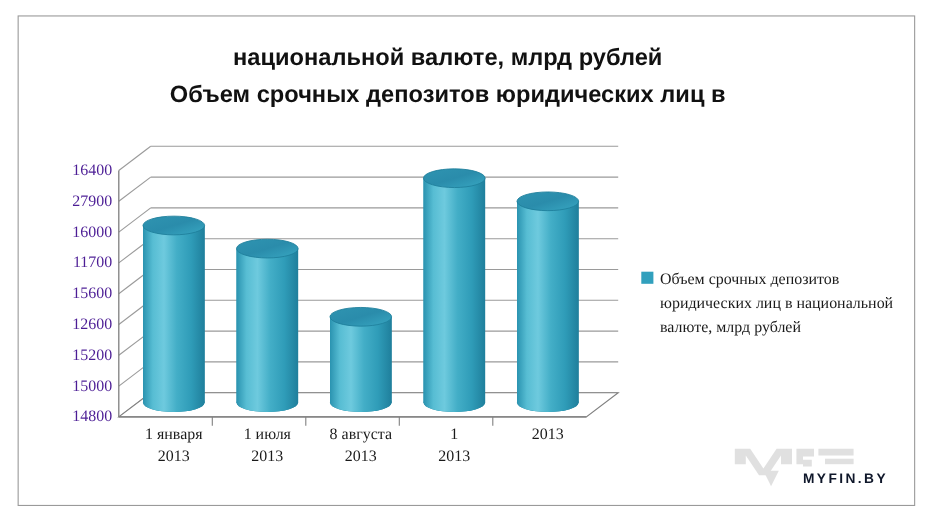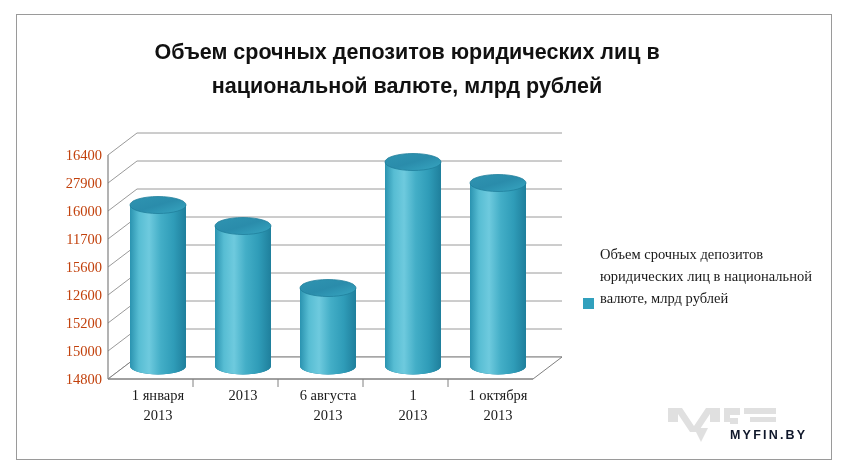--- a/index.html
+++ b/index.html
@@ -30,21 +30,21 @@
     letter-spacing:0px;
   }
   
   .ytick{
     position:absolute;
     right:0;
     width:72px;
     text-align:right;
     font-family:"Liberation Serif", serif;
     font-size:14.5px;
-    color:#c2410c;
+    color:#4c1d95;
     line-height:14px;
     transform:translateY(-7px);
   }
   #y-axis-labels{
     position:absolute;
     left:20px;top:0;
     width:82px;height:475px;
   }
   
   #plot-svg{
@@ -67,21 +67,21 @@
     line-height:20px;
   }
   
   #legend{
     position:absolute;
     left:583px;top:243px;
     width:250px;
   }
   #legend-row{
     display:flex;
-    align-items:flex-end;
+    align-items:flex-start;
   }
   #legend-swatch{
     width:11px;height:11px;
     margin-top:4px;
     margin-right:6px;
     flex:0 0 auto;
   }
   #legend-label{
     font-family:"Liberation Serif", serif;
     font-size:14.5px;
@@ -105,22 +105,22 @@
     font-weight:bold;
     color:#0f172a;
   }
 </style>
 </head>
 <body>
 
 <div id="frame">
 
   <div id="chart-title">
+    <div>национальной валюте, млрд рублей</div>
     <div>Объем срочных депозитов юридических лиц в</div>
-    <div>национальной валюте, млрд рублей</div>
   </div>
 
 </div>
 
 <div id="y-axis-labels">
   <div class="ytick" style="top:155px;">16400</div>
   <div class="ytick" style="top:183px;">27900</div>
   <div class="ytick" style="top:211px;">16000</div>
   <div class="ytick" style="top:239px;">11700</div>
   <div class="ytick" style="top:267px;">15600</div>
@@ -221,32 +221,32 @@
     <ellipse cx="498" cy="183" rx="28" ry="8.5" fill="url(#capGrad)" stroke="#1f7f9c" stroke-width="0.8"></ellipse>
   </g>
 </svg>
 
 <div id="x-axis-labels">
   <div class="xtick" style="left:103px;top:0;">
     <div>1 января</div>
     <div>2013</div>
   </div>
   <div class="xtick" style="left:188px;top:0;">
+    <div>1 июля</div>
     <div>2013</div>
   </div>
   <div class="xtick" style="left:273px;top:0;">
-    <div>6 августа</div>
+    <div>8 августа</div>
     <div>2013</div>
   </div>
   <div class="xtick" style="left:358px;top:0;">
     <div>1</div>
     <div>2013</div>
   </div>
   <div class="xtick" style="left:443px;top:0;">
-    <div>1 октября</div>
     <div>2013</div>
   </div>
 </div>
 
 <div id="legend">
   <div id="legend-row">
     <div id="legend-swatch" style="background:#31a0bd;"></div>
     <div id="legend-label">Объем срочных депозитов юридических  лиц в национальной валюте, млрд рублей</div>
   </div>
 </div>

